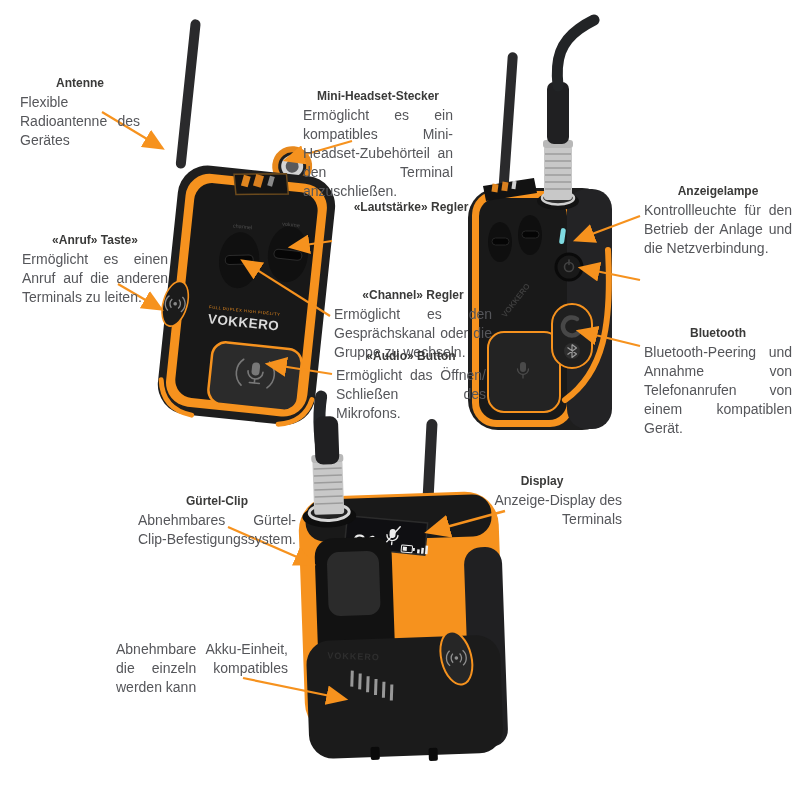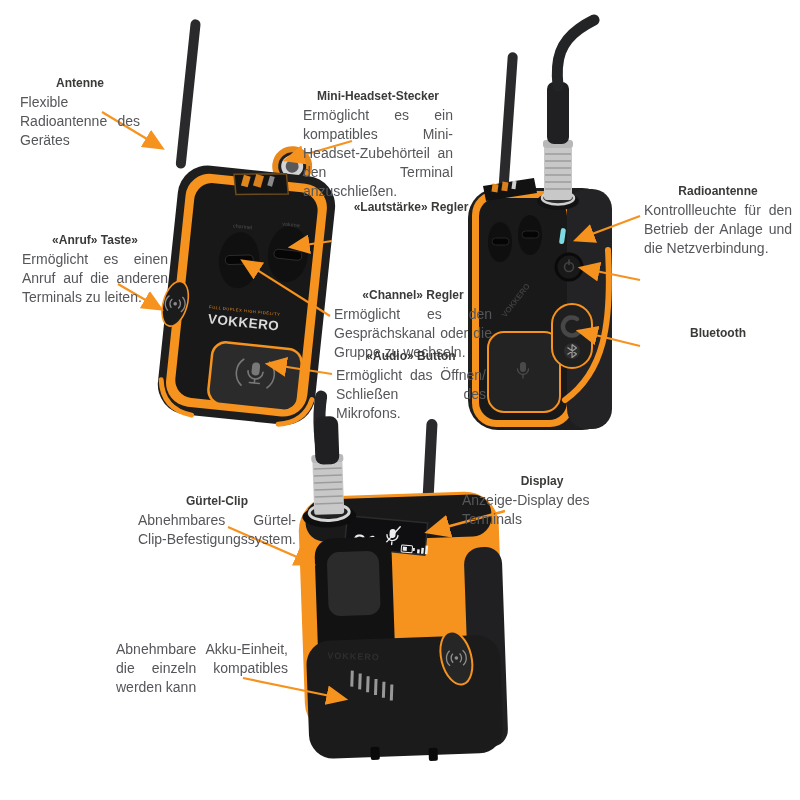--- a/index.html
+++ b/index.html
@@ -3,21 +3,21 @@
 <meta charset="utf-8">
 <style>
   *{margin:0;padding:0;box-sizing:border-box}
   html,body{width:800px;height:800px;background:#fff}
   body{position:relative;font-family:"Liberation Sans",sans-serif}
   .canvas{position:absolute;left:0;top:0;width:800px;height:800px;background:#fff;overflow:hidden}
   .illustration{position:absolute;left:0;top:0}
   .ann{position:absolute;color:#55565A}
   .ann-title{font-size:12px;font-weight:bold;color:#3A3A39;text-align:center;margin-bottom:3px}
   .ann-desc{font-size:14px;line-height:1.35;text-align:justify}
-  .ann-desc.center{text-align:left}
+  .ann-desc.center{text-align:right}
 </style>
 </head>
 <body>
 
 <div class="canvas">
 
 <svg class="illustration" width="800" height="800" viewBox="0 0 800 800">
   <defs>
     <marker id="ah" markerWidth="11" markerHeight="9" refX="8.5" refY="4.5" orient="auto">
       <path d="M0,0 L10,4.5 L0,9 z" fill="#F6921E"></path>
@@ -224,27 +224,28 @@
   <div class="ann-title">«Channel» Regler</div>
   <div class="ann-desc">Ermöglicht es den Gesprächskanal oder die Gruppe zu wechseln.</div>
 </div>
 
 <div class="ann" style="left:336px;top:349px;width:150px">
   <div class="ann-title">«Audio» Button</div>
   <div class="ann-desc">Ermöglicht das Öffnen/ Schließen des Mikrofons.</div>
 </div>
 
 <div class="ann" style="left:644px;top:184px;width:148px">
-  <div class="ann-title">Radioantenne</div>
+  <div class="ann-title">Anzeigelampe</div>
   <div class="ann-desc">Kontrollleuchte für den Betrieb der Anlage und die Netzverbindung.</div>
 </div>
 
 
 <div class="ann" style="left:644px;top:326px;width:148px">
   <div class="ann-title">Bluetooth</div>
+  <div class="ann-desc">Bluetooth-Peering und Annahme von Telefonanrufen von einem kompatiblen Gerät.</div>
 </div>
 
 <div class="ann" style="left:462px;top:474px;width:160px">
   <div class="ann-title">Display</div>
   <div class="ann-desc center">Anzeige-Display des Terminals</div>
 </div>
 
 <div class="ann" style="left:138px;top:494px;width:158px">
   <div class="ann-title">Gürtel-Clip</div>
   <div class="ann-desc">Abnehmbares Gürtel-Clip-Befestigungssystem.</div>

